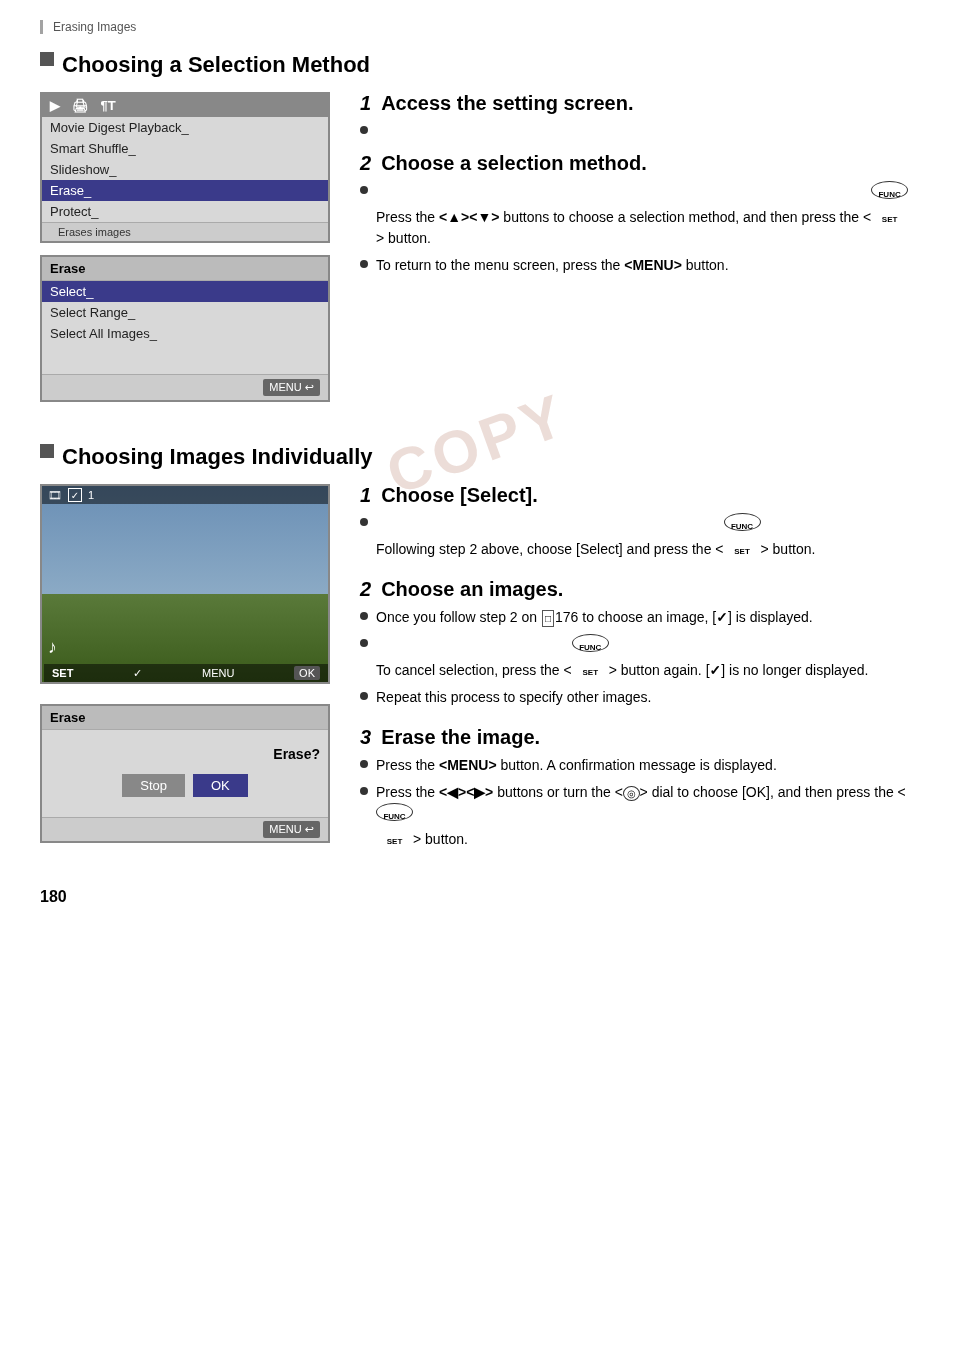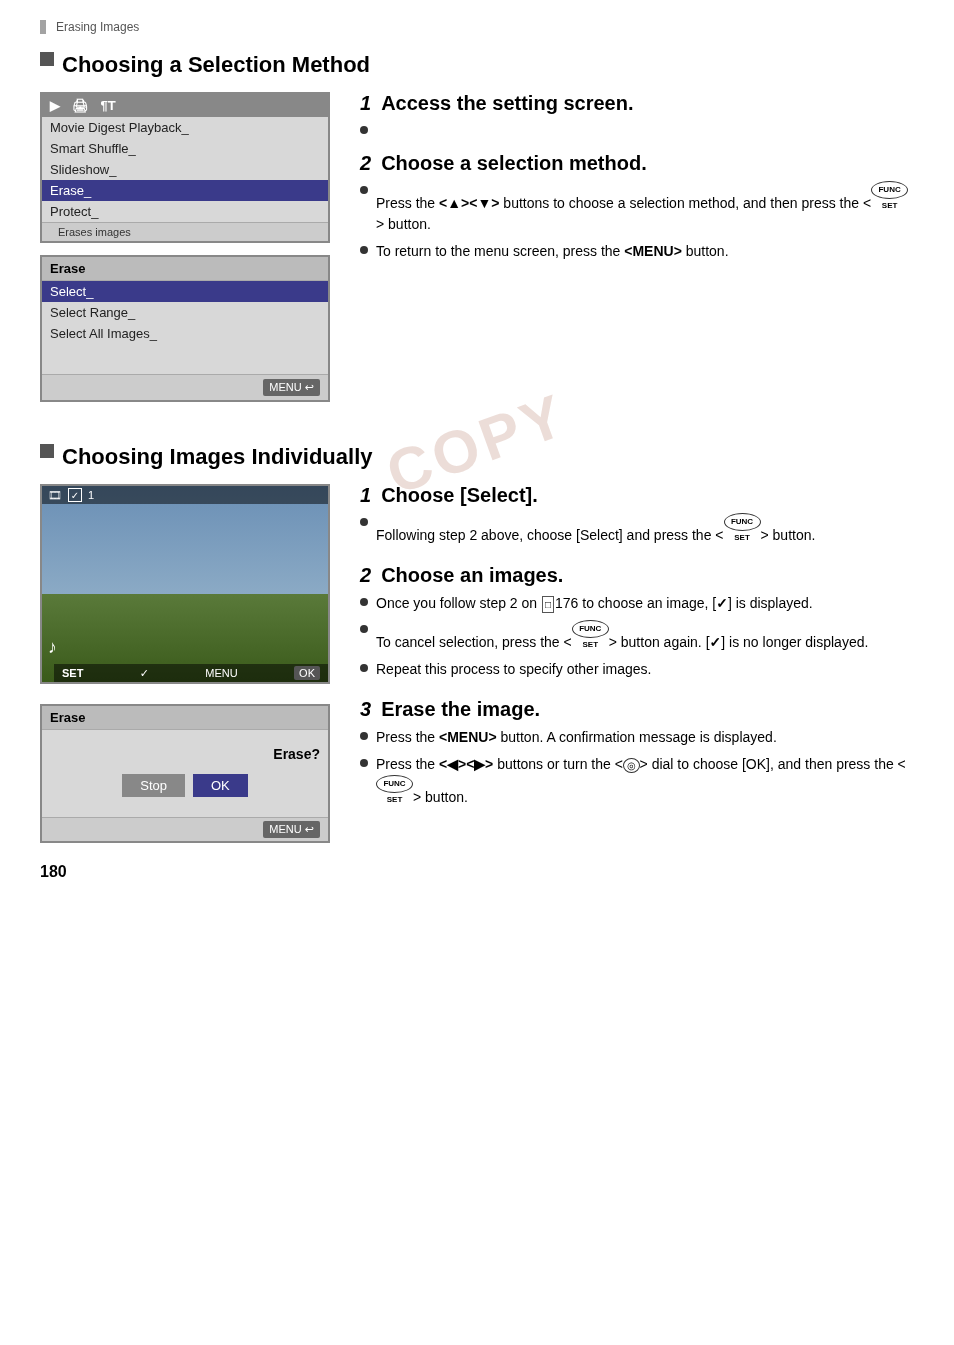--- a/index.html
+++ b/index.html
@@ -10,21 +10,21 @@
       width: 954px;
       min-height: 1345px;
       padding: 20px 40px;
       font-size: 14px;
     }
     .breadcrumb {
       font-size: 12px;
       color: #555;
       margin-bottom: 18px;
       padding-left: 10px;
-      border-left: 6px solid #a3a3a3;
+      border-left: 3px solid #a3a3a3;
     }
     .section-header {
       display: flex;
       align-items: flex-start;
       margin-bottom: 14px;
     }
     .section-header .square-icon {
       width: 14px;
       height: 14px;
       background: #555;
@@ -193,21 +193,21 @@
       border: 1px solid #fff;
       width: 14px;
       height: 14px;
       display: flex;
       align-items: center;
       justify-content: center;
       font-size: 10px;
     }
     .image-bottom-bar {
       position: absolute;
-      bottom: 0; left: 12px; right: 0;
+      bottom: 0; left: 2px; right: 0;
       background: rgba(0,0,0,0.5);
       display: flex;
       justify-content: space-between;
       align-items: center;
       padding: 2px 8px;
       font-size: 11px;
       color: #fff;
     }
     .set-btn {
       font-weight: bold;
@@ -299,21 +299,21 @@
       margin-top: 20px;
     }
     .func-icon {
       display: inline-block;
       border: 1px solid #333;
       border-radius: 50%;
       width: 37px;
       height: 18px;
       font-size: 8px;
       text-align: center;
-      line-height: 16px;
+      line-height: 25px;
       font-weight: bold;
     }
     .book-ref {
       display: inline-block;
       border: 1px solid #555;
       font-size: 10px;
       padding: 0 2px;
       margin: 0 1px;
     }
   </style>

